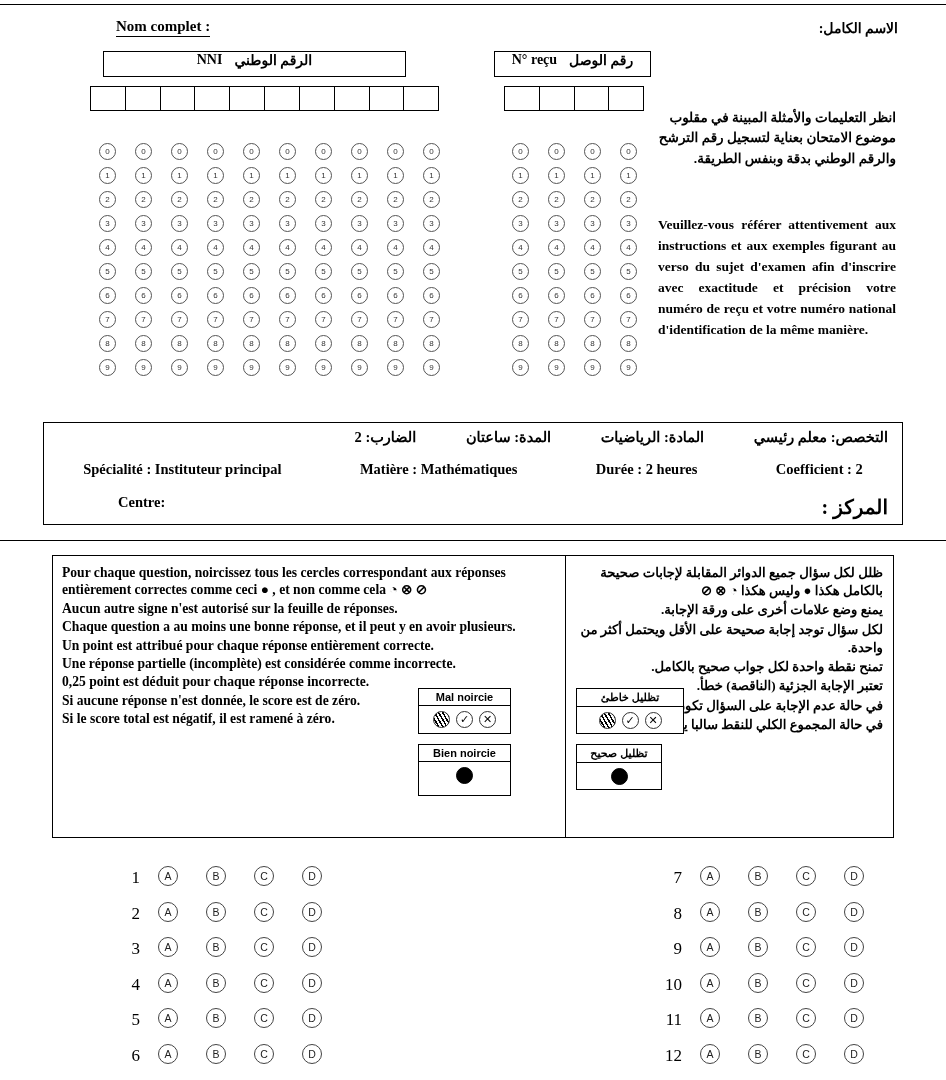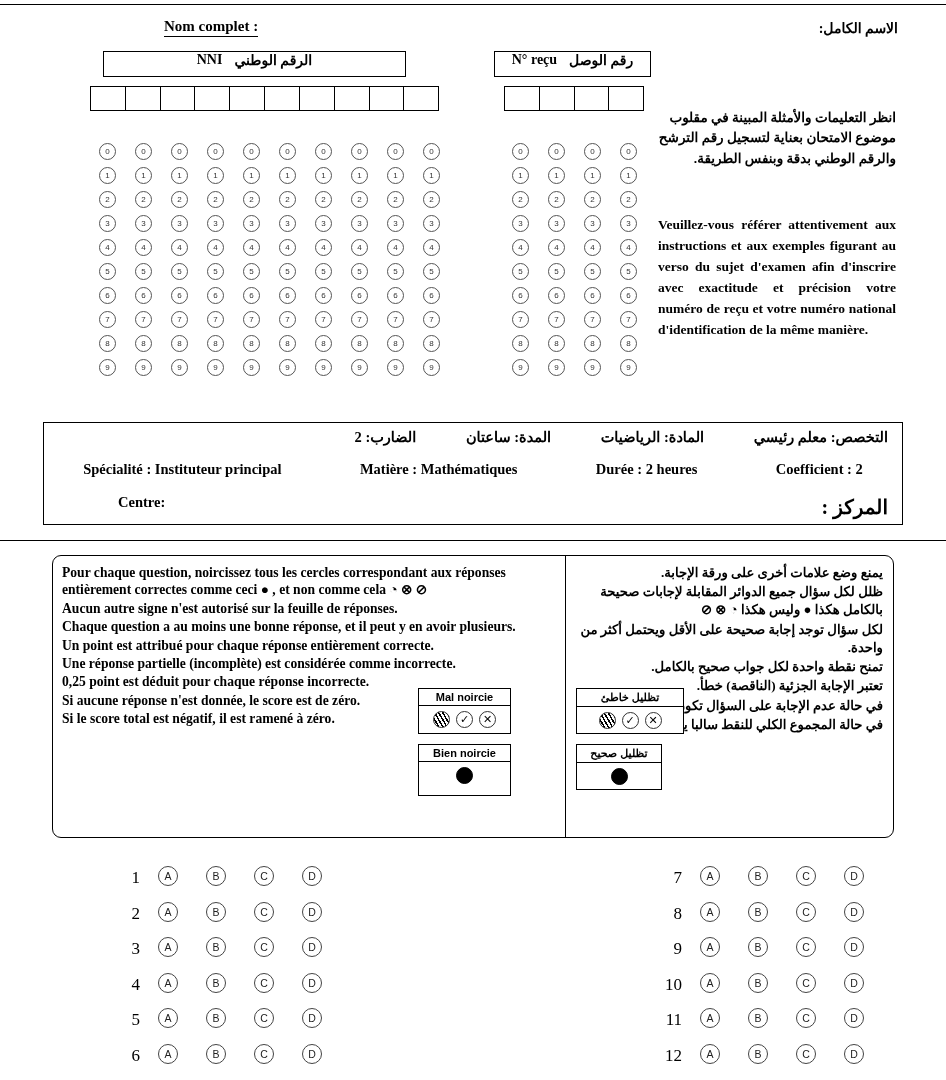--- a/index.html
+++ b/index.html
@@ -15,21 +15,20 @@
   
   .name-row{
     position:absolute;top:18px;left:0;width:946px;height:24px;
   }
   .name-fr{
     position:absolute;left:116px;top:0;
     font-weight:bold;font-size:15px;
     border-bottom:1.5px solid #000;
     padding-bottom:1px;
     white-space:nowrap;
-    margin-left:48px;
   }
   .name-ar{
     position:absolute;right:48px;top:2px;
     font-weight:bold;font-size:14px;
     direction:rtl;white-space:nowrap;
   }
   .hrule{
     position:absolute;left:0;width:946px;height:0;border-top:1px solid #000;
   }
   
@@ -433,34 +432,34 @@
       </div>
     </div>
     <div class="inforow">
       <div class="centre-fr">Centre:</div>
       <div class="centre-ar">المركز :</div>
     </div>
   </div>
 
   <div class="hrule" style="top:540px;"></div>
 
-  <div class="rulesbox" style="left:52px;top:555px;width:842px;height:283px;border-radius:9px;">
+  <div class="rulesbox" style="left:52px;top:555px;width:842px;height:283px;">
     <div class="rules-left">
       <p>Pour chaque question, noircissez tous les cercles correspondant aux réponses entièrement correctes comme ceci ● , et non comme cela ◔ ⊗ ⊘</p>
       <p>Aucun autre signe n'est autorisé sur la feuille de réponses.</p>
       <p>Chaque question a au moins une bonne réponse, et il peut y en avoir plusieurs.</p>
       <p>Un point est attribué pour chaque réponse entièrement correcte.</p>
       <p>Une réponse partielle (incomplète) est considérée comme incorrecte.</p>
       <p>0,25 point est déduit pour chaque réponse incorrecte.</p>
       <p>Si aucune réponse n'est donnée, le score est de zéro.</p>
       <p>Si le score total est négatif, il est ramené à zéro.</p>
     </div>
     <div class="rules-right">
+      <p>ظلل لكل سؤال جميع الدوائر المقابلة لإجابات صحيحة بالكامل هكذا ● وليس هكذا ◔ ⊗ ⊘</p>
       <p>يمنع وضع علامات أخرى على ورقة الإجابة.</p>
-      <p>ظلل لكل سؤال جميع الدوائر المقابلة لإجابات صحيحة بالكامل هكذا ● وليس هكذا ◔ ⊗ ⊘</p>
       <p>لكل سؤال توجد إجابة صحيحة على الأقل ويحتمل أكثر من واحدة.</p>
       <p>تمنح نقطة واحدة لكل جواب صحيح بالكامل.</p>
       <p>تعتبر الإجابة الجزئية (الناقصة) خطأ.</p>
       <p>في حالة عدم الإجابة على السؤال تكون علامته صفرا.</p>
       <p>في حالة المجموع الكلي للنقط سالبا يحول إلى الصفر.</p>
     </div>
   </div>
 
   <div class="sample" style="left:418px;top:688px;width:93px;height:46px;">
     <div class="cap">Mal noircie</div>

